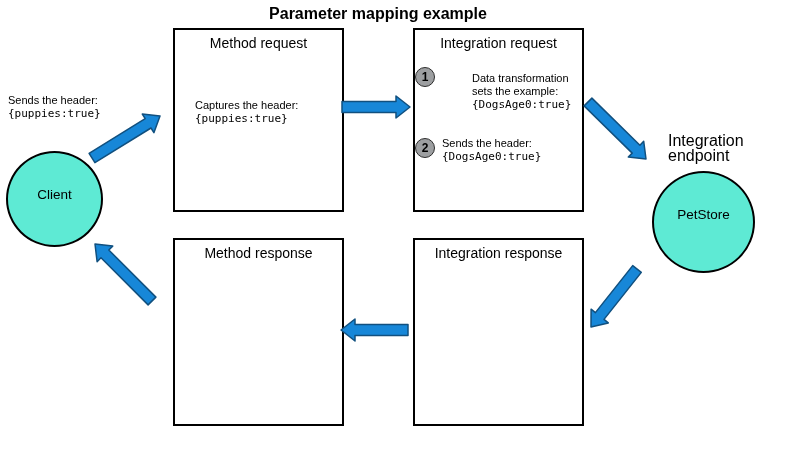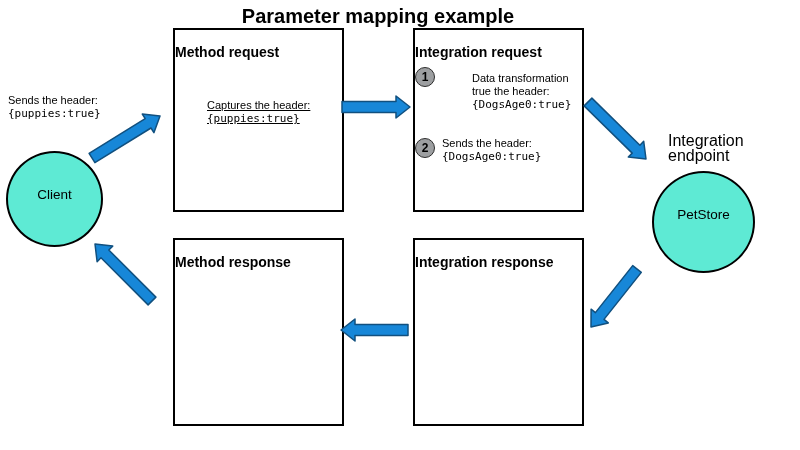--- a/index.html
+++ b/index.html
@@ -9,43 +9,43 @@
     height: 450px;
     background: var(--bg, #ffffff);
     font-family: "Liberation Sans", sans-serif;
     color: #000;
     overflow: hidden;
   }
   .diagram-title {
     position: absolute;
     left: 173px; top: 5px; width: 410px;
     text-align: center;
-    font-size: 20px;
+    font-size: 16px;
     font-weight: bold;
   }
   .box {
     position: absolute;
     width: 167px;
     background: #fff;
     border: 2px solid var(--box-border, #000);
     box-sizing: content-box;
   }
   #box-method-request       { left: 173px; top: 28px;  height: 180px; }
   #box-integration-request  { left: 413px; top: 28px;  height: 180px; }
   #box-method-response      { left: 173px; top: 238px; height: 184px; }
   #box-integration-response { left: 413px; top: 238px; height: 184px; }
   .box-title {
-    text-align: left;
+    text-align: center;
     font-size: 14px;
-    font-weight: bold;
-    margin-top: 14px;
+    font-weight: normal;
+    margin-top: 5px;
   }
   .body-text { font-size: 11px; line-height: 13px; }
   .mono { font-family: "DejaVu Sans Mono", monospace; font-size: 11px; }
-  .mreq-body { position: absolute; left: 32px; top: 69px; text-decoration: underline; }
+  .mreq-body { position: absolute; left: 20px; top: 69px; }
   .step-text { position: absolute; }
   #step1-text { left: 27px; top: 42px; margin-left: 30px; }
   #step2-text { left: 27px; top: 107px; }
   .badge {
     position: absolute;
     width: 20px; height: 20px;
     border-radius: 50%;
     background: var(--badge-fill, #9d9fa1);
     border: 1.5px solid var(--badge-border, #2d2d2d);
     box-sizing: border-box;
@@ -82,21 +82,21 @@
       <div class="body-text">Captures the header:</div>
       <div class="mono">{puppies:true}</div>
     </div>
   </div>
 
   <div class="box" id="box-integration-request">
     <div class="box-title">Integration request</div>
     <div class="badge" id="step1-badge">1</div>
     <div class="step-text" id="step1-text">
       <div class="body-text">Data transformation</div>
-      <div class="body-text">true the header:</div>
+      <div class="body-text">sets the example:</div>
       <div class="mono">{DogsAge0:true}</div>
     </div>
     <div class="badge" id="step2-badge">2</div>
     <div class="step-text" id="step2-text">
       <div class="body-text">Sends the header:</div>
       <div class="mono">{DogsAge0:true}</div>
     </div>
   </div>
 
   <div class="box" id="box-integration-response">

